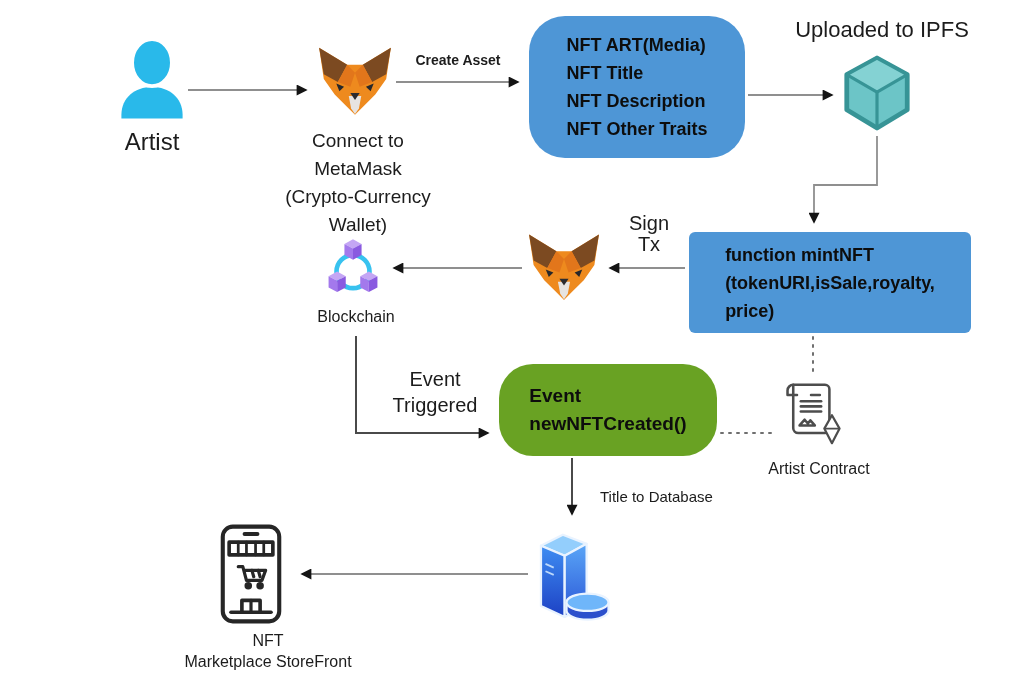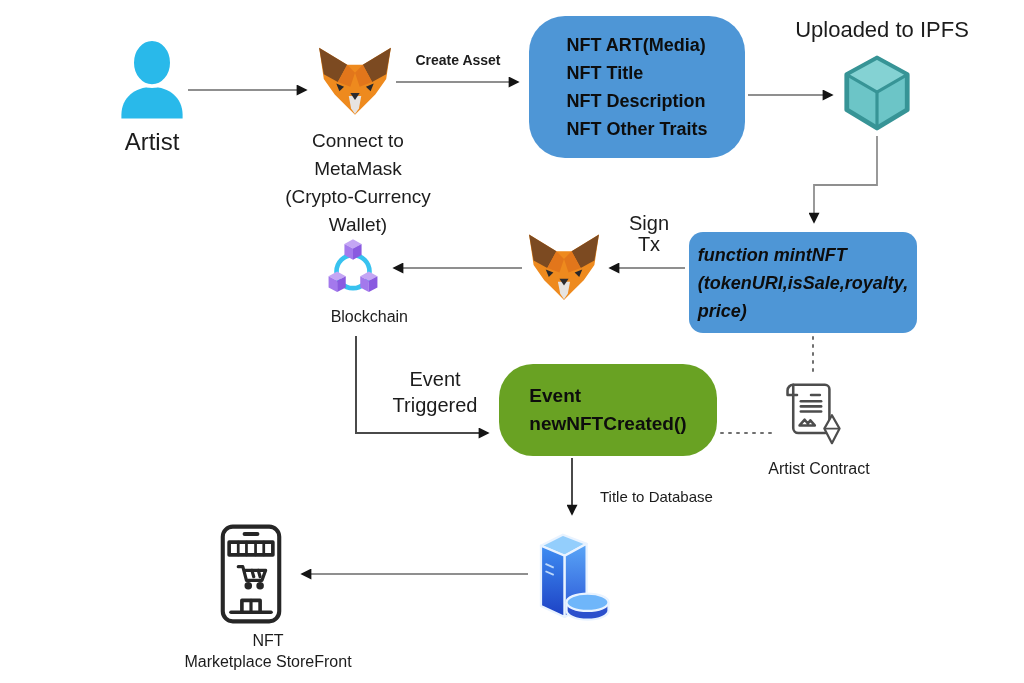--- a/index.html
+++ b/index.html
@@ -81,21 +81,21 @@
   <div class="lbl" style="left:782px;top:15px;width:200px;font-size:22px;">Uploaded to IPFS</div>
   <div class="icon" style="left:842px;top:50px;width:70px;height:86px;">
     <svg viewBox="0 0 88 100">
       <polygon points="44,6 82,27 82,71 44,94 6,71 6,27" fill="#6cc5c7" stroke="#379496" stroke-width="6" stroke-linejoin="round"></polygon>
       <polygon points="44,6 82,27 44,49 6,27" fill="#84d2d3" stroke="#379496" stroke-width="4" stroke-linejoin="round"></polygon>
       <line x1="44" y1="49" x2="44" y2="92" stroke="#379496" stroke-width="4"></line>
     </svg>
   </div>
 
 
-  <div class="bubble blue" style="left:689px;top:232px;width:228px;height:101px;border-radius:14px;font-size:18px;font-style:italic;">function mintNFT
+  <div class="bubble blue" style="left:689px;top:232px;width:282px;height:101px;border-radius:6px;font-size:18px;">function mintNFT
 (tokenURI,isSale,royalty,
 price)</div>
 
   <div class="lbl" style="left:622px;top:213px;width:54px;font-size:20px;line-height:21px;">Sign
 Tx</div>
 
   <div class="icon" style="left:526px;top:231px;width:76px;height:74px;">
     <svg viewBox="0 0 100 92">
       <polygon points="4,2 40,24 60,24 96,2 90,42 76,62 60,78 50,88 40,78 24,62 10,42" fill="var(--fox-orange,#ee8a1e)"></polygon>
       <polygon points="4,2 40,24 28,46 10,36" fill="#7c4a21"></polygon>
@@ -117,21 +117,21 @@
           <polygon points="-13,-9 0,-2 0,15 -13,8" fill="#a379ec"></polygon>
           <polygon points="0,-2 13,-9 13,8 0,15" fill="#8a5ae0"></polygon>
         </g>
       </defs>
       <circle cx="50" cy="57" r="25" fill="none" stroke="#38c2ef" stroke-width="7"></circle>
       <use href="#bcube" transform="translate(50,24)"></use>
       <use href="#bcube" transform="translate(26,73)"></use>
       <use href="#bcube" transform="translate(74,73)"></use>
     </svg>
   </div>
-  <div class="lbl" style="left:304px;top:306px;width:104px;font-size:16px;text-align:right;">Blockchain</div>
+  <div class="lbl" style="left:304px;top:306px;width:104px;font-size:16px;">Blockchain</div>
 
   <div class="lbl" style="left:374px;top:366px;width:122px;font-size:20px;line-height:26px;">Event
 Triggered</div>
 
   <div class="bubble green" style="left:499px;top:364px;width:218px;height:92px;border-radius:34px;font-size:19px;">Event
 newNFTCreated()</div>
 
   <div class="icon" style="left:778px;top:379px;width:66px;height:70px;">
     <svg viewBox="0 0 104 108" fill="none" stroke="#4d4d4d" stroke-width="4" stroke-linecap="round" stroke-linejoin="round">
       <path d="M24,8 h50 a7,7 0 0 1 7,7 v62 a7,7 0 0 1 -7,7 h-42 a8,8 0 0 1 -8,-8 z" fill="#ffffff"></path>

